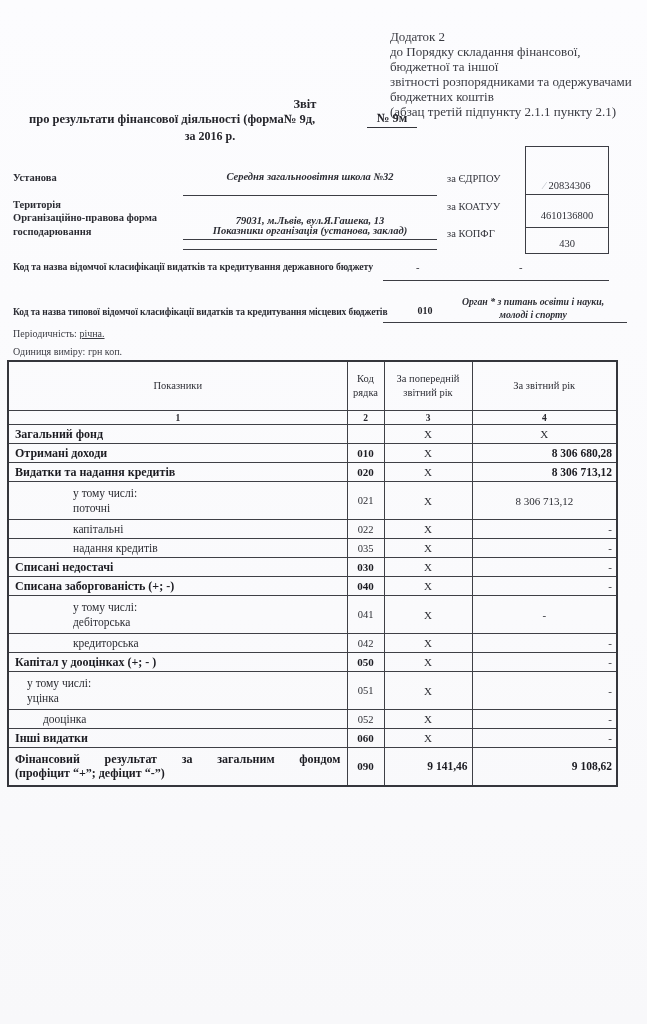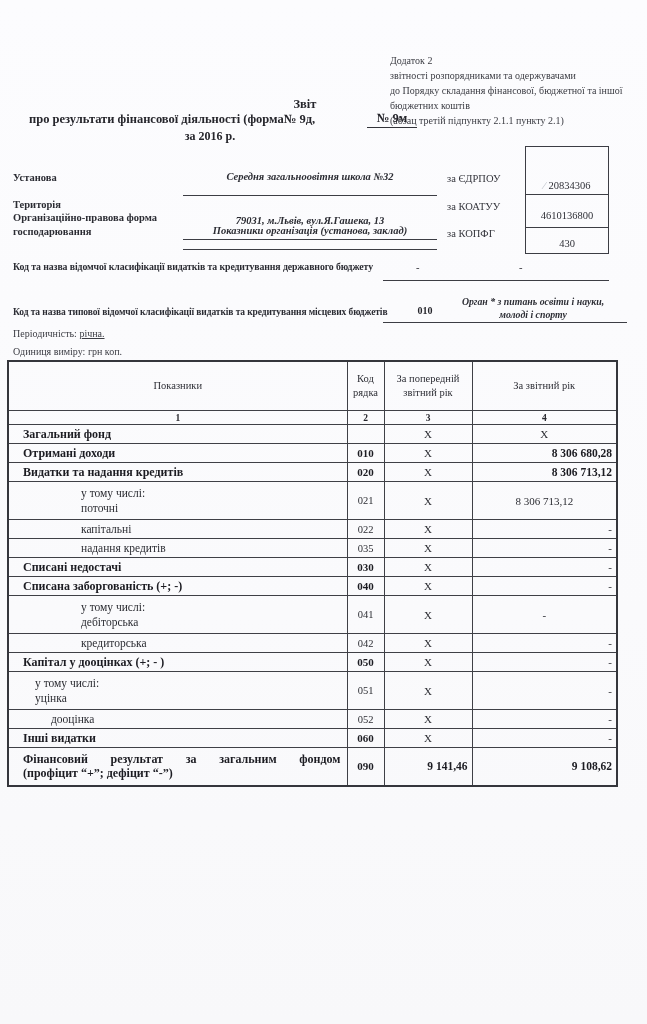--- a/index.html
+++ b/index.html
@@ -3,21 +3,21 @@
 <meta charset="utf-8">
 <style>
   html,body{margin:0;padding:0;background:#e9e9ec;}
   .page{
     position:relative;width:647px;height:1024px;margin:0 auto;
     background:linear-gradient(180deg,#fcfcfe 0%,#fafafc 60%,#f8f8fa 100%);
     font-family:"Liberation Serif","DejaVu Serif",serif;
     color:#26262c;overflow:hidden;
   }
   
-  .annex{position:absolute;left:390px;top:29px;width:252px;font-size:10px;line-height:15px;color:#3a3b42;margin-top:24px;}
+  .annex{position:absolute;left:390px;top:29px;width:252px;font-size:13px;line-height:15px;color:#3a3b42;}
   
   .t-l1{position:absolute;left:245px;top:97px;width:120px;text-align:center;font-weight:bold;font-size:12.5px;}
   .t-l2{position:absolute;left:29px;top:112px;font-weight:bold;font-size:12.5px;}
   .t-no{position:absolute;left:367px;top:111px;width:50px;text-align:center;font-weight:bold;font-size:12.5px;
         border-bottom:1.6px solid #33343a;padding-bottom:1px;}
   .t-l3{position:absolute;left:150px;top:129px;width:120px;text-align:center;font-weight:bold;font-size:12px;}
   
   .olbl{position:absolute;left:13px;font-weight:bold;font-size:10.5px;color:#2b2c33;}
   .clbl{position:absolute;left:447px;font-size:10.5px;color:#33343b;}
   .uval{position:absolute;left:183px;width:254px;text-align:center;font-style:italic;font-weight:bold;
@@ -40,41 +40,41 @@
   .plain{position:absolute;left:13px;font-size:10px;color:#3b3c43;}
   .uword{text-decoration:underline;}
   
   .tbl-wrap{position:absolute;left:7px;top:360px;width:591px;}
   table{border-collapse:collapse;table-layout:fixed;width:609px;border:2px solid #35363c;}
   th,td{border:1.5px solid #3f4046;vertical-align:middle;overflow:hidden;}
   th{font-weight:normal;font-size:10.5px;text-align:center;line-height:1.3;padding:2px 4px;height:44px;color:#2e2f36;}
   .nrow td{height:13px;font-size:9.5px;font-weight:bold;text-align:center;padding:0;}
   tbody tr{height:19px;}
   tbody tr.two{height:38px;}
-  .c-label{text-align:left;padding:0 2px 0 14px;line-height:1.22;font-size:11.5px;color:#2c2d33;}
+  .c-label{text-align:left;padding:0 2px 0 6px;line-height:1.22;font-size:11.5px;color:#2c2d33;}
   tr.bold .c-label{font-weight:bold;font-size:12px;color:#1c1c22;}
   tr.ind-lg .l1,tr.ind-lg .l2{padding-left:58px;}
   tr.ind-sm .l1,tr.ind-sm .l2{padding-left:12px;}
   tr.ind-md .l1,tr.ind-md .l2{padding-left:28px;}
   tr.jfy .l1{text-align:justify;text-align-last:justify;padding-right:4px;}
   .c-code{text-align:center;font-size:10.5px;color:#2c2d33;}
   tr.bold .c-code{font-weight:bold;font-size:11px;color:#1c1c22;}
   .c-prev{text-align:center;font-size:11px;padding:0 4px;color:#2c2d33;}
   .c-rep{font-size:11px;padding:0 4px;color:#2c2d33;}
   .vb{font-weight:bold;font-size:11.5px;color:#1c1c22;}
 </style>
 </head>
 <body>
 
 <div class="page">
 
   <div class="annex">
     <div>Додаток 2</div>
+    <div>до Порядку складання фінансової, бюджетної та іншої</div>
     <div>звітності розпорядниками та одержувачами</div>
-    <div>до Порядку складання фінансової, бюджетної та іншої</div>
     <div>бюджетних коштів</div>
     <div>(абзац третій підпункту 2.1.1 пункту 2.1)</div>
   </div>
 
   <div class="t-l1">Звіт</div>
   <div class="t-l2">про результати фінансової діяльності (форма№ 9д,</div>
   <div class="t-no">№ 9м</div>
   <div class="t-l3">за 2016 р.</div>
 
   <div class="olbl" style="top:172px;">Установа</div>

